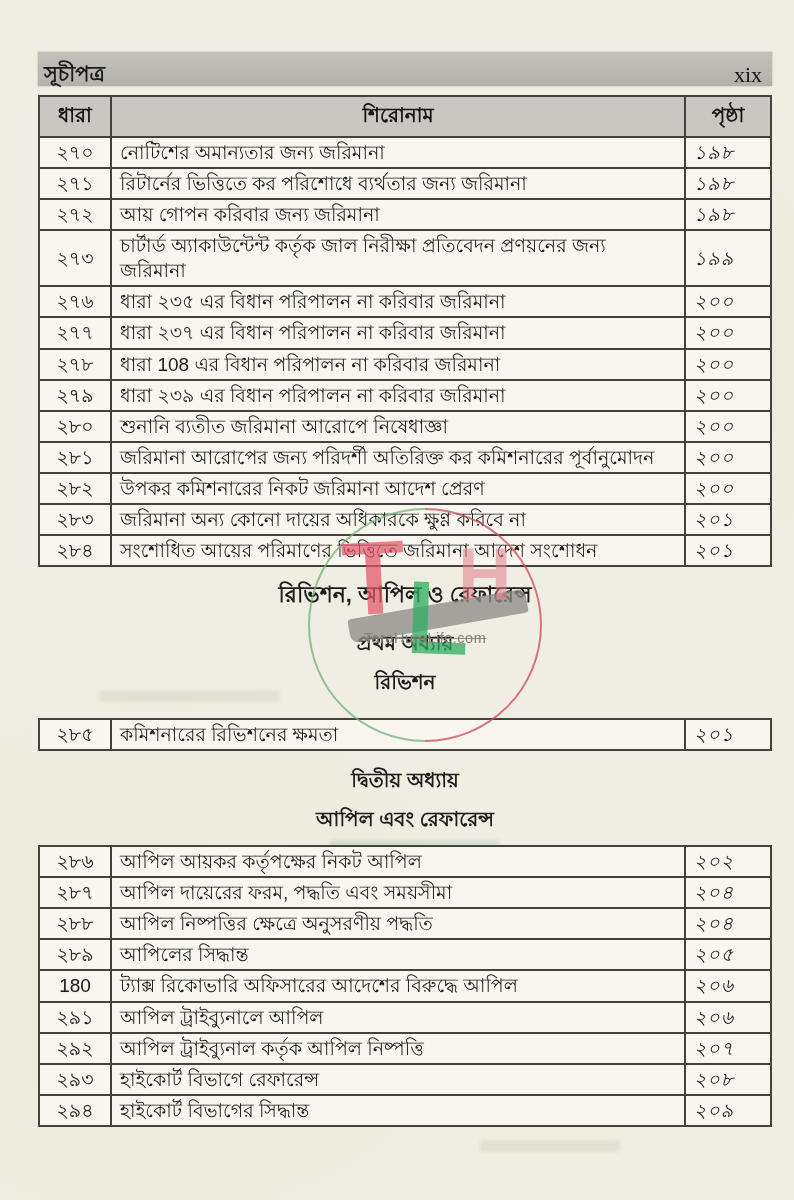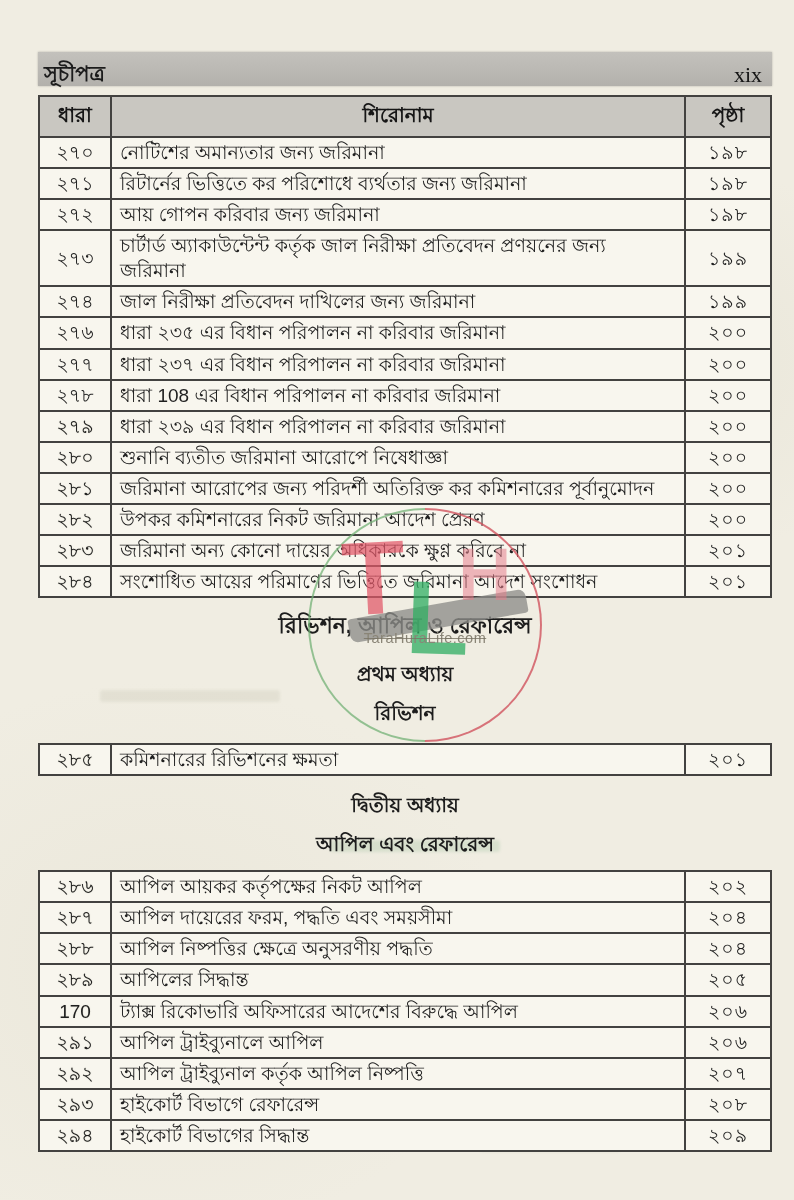--- a/index.html
+++ b/index.html
@@ -37,24 +37,24 @@
   table.toc th{
     background:#c9c7c1;font-size:20px;color:#161616;
     padding:3px 12px;font-weight:bold;
   }
   table.toc td{
     font-size:19px;color:#1f1f1f;padding:2px 8px;line-height:1.32;
     vertical-align:middle;overflow:hidden;
   }
   col.c-sec{width:72px;} col.c-page{width:86px;}
   td.sec{text-align:center;}
-  td.page{text-align:center;letter-spacing:1px;}
+  td.page{text-align:left;letter-spacing:1px;font-style:italic;}
   td.faded{color:#96968a;text-shadow:0 0 1px rgba(150,150,130,.5);}
   .t1{margin-top:9px;}
-  .t2{margin-top:12px;}
+  .t2{margin-top:18px;}
   .t3{margin-top:8px;}
 
   
   .hd{text-align:center;color:#1d1d1d;}
   .hd-part{font-size:19px;margin-top:10px;}
   .hd-partname{font-size:22px;font-weight:bold;margin-top:10px;}
   .hd-chap{font-size:20px;font-weight:bold;margin-top:14px;}
   .hd-chapname{font-size:20px;font-weight:bold;margin-top:6px;margin-bottom:4px;}
 
   
@@ -149,25 +149,20 @@
         <td class="sec">২৭২</td>
         <td>আয় গোপন করিবার জন্য জরিমানা</td>
         <td class="page">১৯৮</td>
       </tr>
       <tr>
         <td class="sec">২৭৩</td>
         <td>চার্টার্ড অ্যাকাউন্টেন্ট কর্তৃক জাল নিরীক্ষা প্রতিবেদন প্রণয়নের জন্য জরিমানা</td>
         <td class="page">১৯৯</td>
       </tr>
       <tr>
-        <td class="sec">২৭৪</td>
-        <td>জাল নিরীক্ষা প্রতিবেদন দাখিলের জন্য জরিমানা</td>
-        <td class="page">১৯৯</td>
-      </tr>
-      <tr>
         <td class="sec">২৭৬</td>
         <td>ধারা ২৩৫ এর বিধান পরিপালন না করিবার জরিমানা</td>
         <td class="page">২০০</td>
       </tr>
       <tr>
         <td class="sec">২৭৭</td>
         <td>ধারা ২৩৭ এর বিধান পরিপালন না করিবার জরিমানা</td>
         <td class="page">২০০</td>
       </tr>
       <tr>
@@ -252,21 +247,21 @@
         <td class="sec faded">২৮৮</td>
         <td>আপিল নিষ্পত্তির ক্ষেত্রে অনুসরণীয় পদ্ধতি</td>
         <td class="page">২০৪</td>
       </tr>
       <tr>
         <td class="sec faded">২৮৯</td>
         <td>আপিলের সিদ্ধান্ত</td>
         <td class="page">২০৫</td>
       </tr>
       <tr>
-        <td class="sec faded">170</td>
+        <td class="sec faded">180</td>
         <td>ট্যাক্স রিকোভারি অফিসারের আদেশের বিরুদ্ধে আপিল</td>
         <td class="page">২০৬</td>
       </tr>
       <tr>
         <td class="sec faded">২৯১</td>
         <td>আপিল ট্রাইব্যুনালে আপিল</td>
         <td class="page">২০৬</td>
       </tr>
       <tr>
         <td class="sec faded">২৯২</td>

